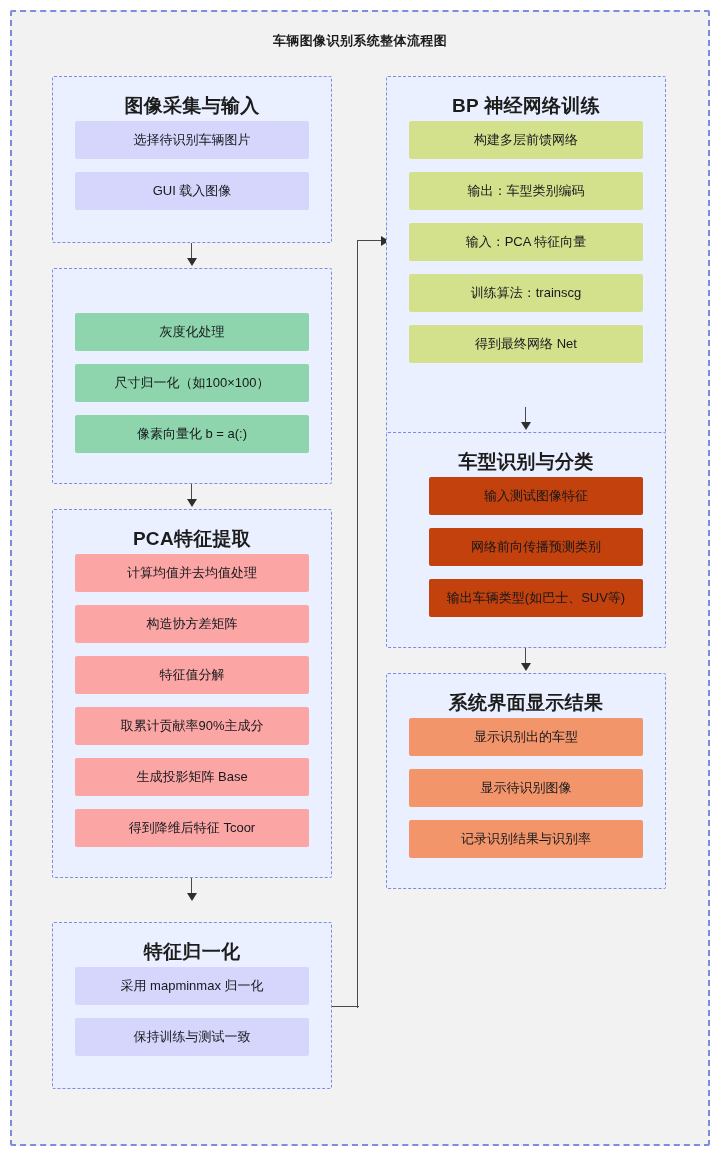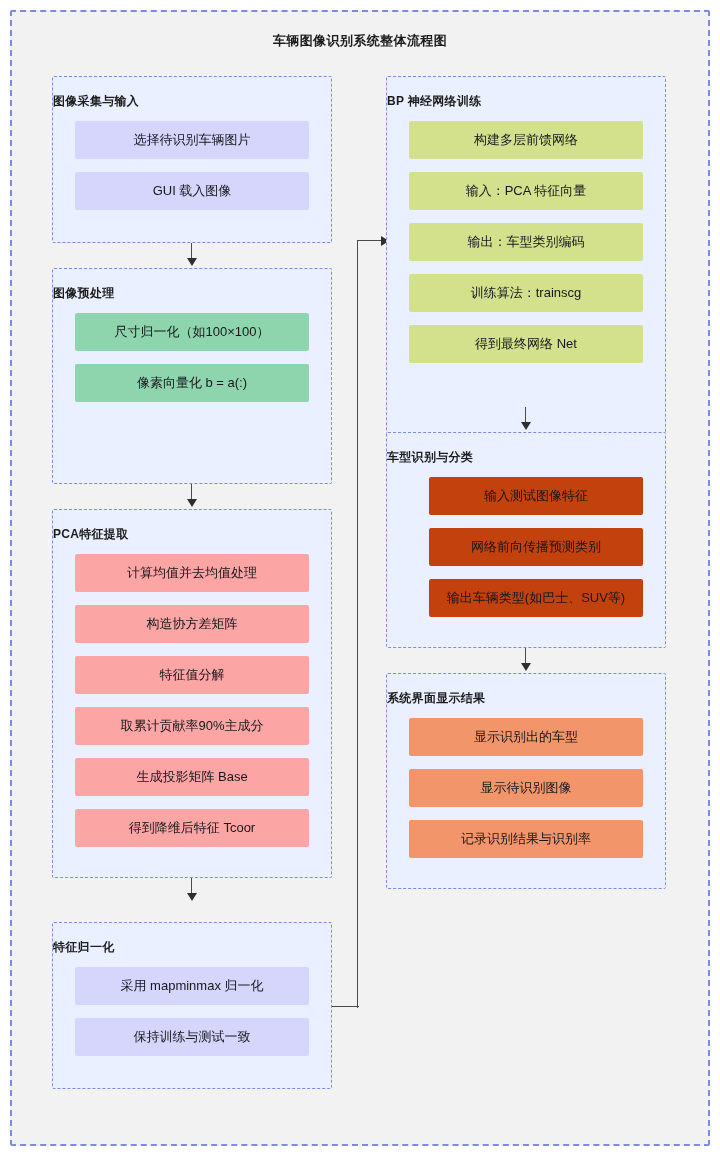--- a/index.html
+++ b/index.html
@@ -50,22 +50,22 @@
     background: #eaf0ff;
     border: 1.6px dashed #7d8ce0;
     border-radius: 2px;
   }
 
   .group-title {
     position: absolute;
     left: 0;
     top: 16px;
     width: 100%;
-    text-align: left;
-    font-size: 12px;
+    text-align: center;
+    font-size: 19px;
     font-weight: bold;
     color: #1c1c1c;
     letter-spacing: .3px;
   }
 
   .nodes {
     position: absolute;
     left: 22px;
     right: 22px;
     top: 44px;
@@ -135,22 +135,22 @@
     <div class="nodes">
       <div class="node pal-lavender">选择待识别车辆图片</div>
       <div class="node pal-lavender">GUI 载入图像</div>
     </div>
   </div>
 
   <div class="conn-v" style="left:191px; top:243px; height:18px;"></div>
   <div class="arrow-down" style="left:187px; top:258px;"></div>
 
   <div class="group" style="left:52px; top:268px; width:280px; height:216px;">
-    <div class="group-title">图像预处理</div>
-    <div class="nodes">
+    <div class="nodes">
+      <div class="node pal-green">灰度化处理</div>
       <div class="node pal-green">尺寸归一化（如100×100）</div>
       <div class="node pal-green">像素向量化 b = a(:)</div>
     </div>
   </div>
 
   <div class="conn-v" style="left:191px; top:484px; height:18px;"></div>
   <div class="arrow-down" style="left:187px; top:499px;"></div>
 
   <div class="group" style="left:52px; top:509px; width:280px; height:369px;">
     <div class="group-title">PCA特征提取</div>
@@ -177,22 +177,22 @@
 
   <div class="conn-h" style="left:332px; top:1006px; width:27px;"></div>
   <div class="conn-v" style="left:357px; top:240px; height:768px;"></div>
   <div class="conn-h" style="left:357px; top:240px; width:28px;"></div>
   <div class="arrow-right" style="left:381px; top:236px;"></div>
 
   <div class="group" style="left:386px; top:76px; width:280px; height:422px;">
     <div class="group-title">BP 神经网络训练</div>
     <div class="nodes">
       <div class="node pal-olive">构建多层前馈网络</div>
+      <div class="node pal-olive">输出：车型类别编码</div>
       <div class="node pal-olive">输入：PCA 特征向量</div>
-      <div class="node pal-olive">输出：车型类别编码</div>
       <div class="node pal-olive">训练算法：trainscg</div>
       <div class="node pal-olive">得到最终网络 Net</div>
     </div>
   </div>
 
   <div class="conn-v" style="left:525px; top:407px; height:18px;"></div>
   <div class="arrow-down" style="left:521px; top:422px;"></div>
 
   <div class="group" style="left:386px; top:432px; width:280px; height:216px;">
     <div class="group-title">车型识别与分类</div>

